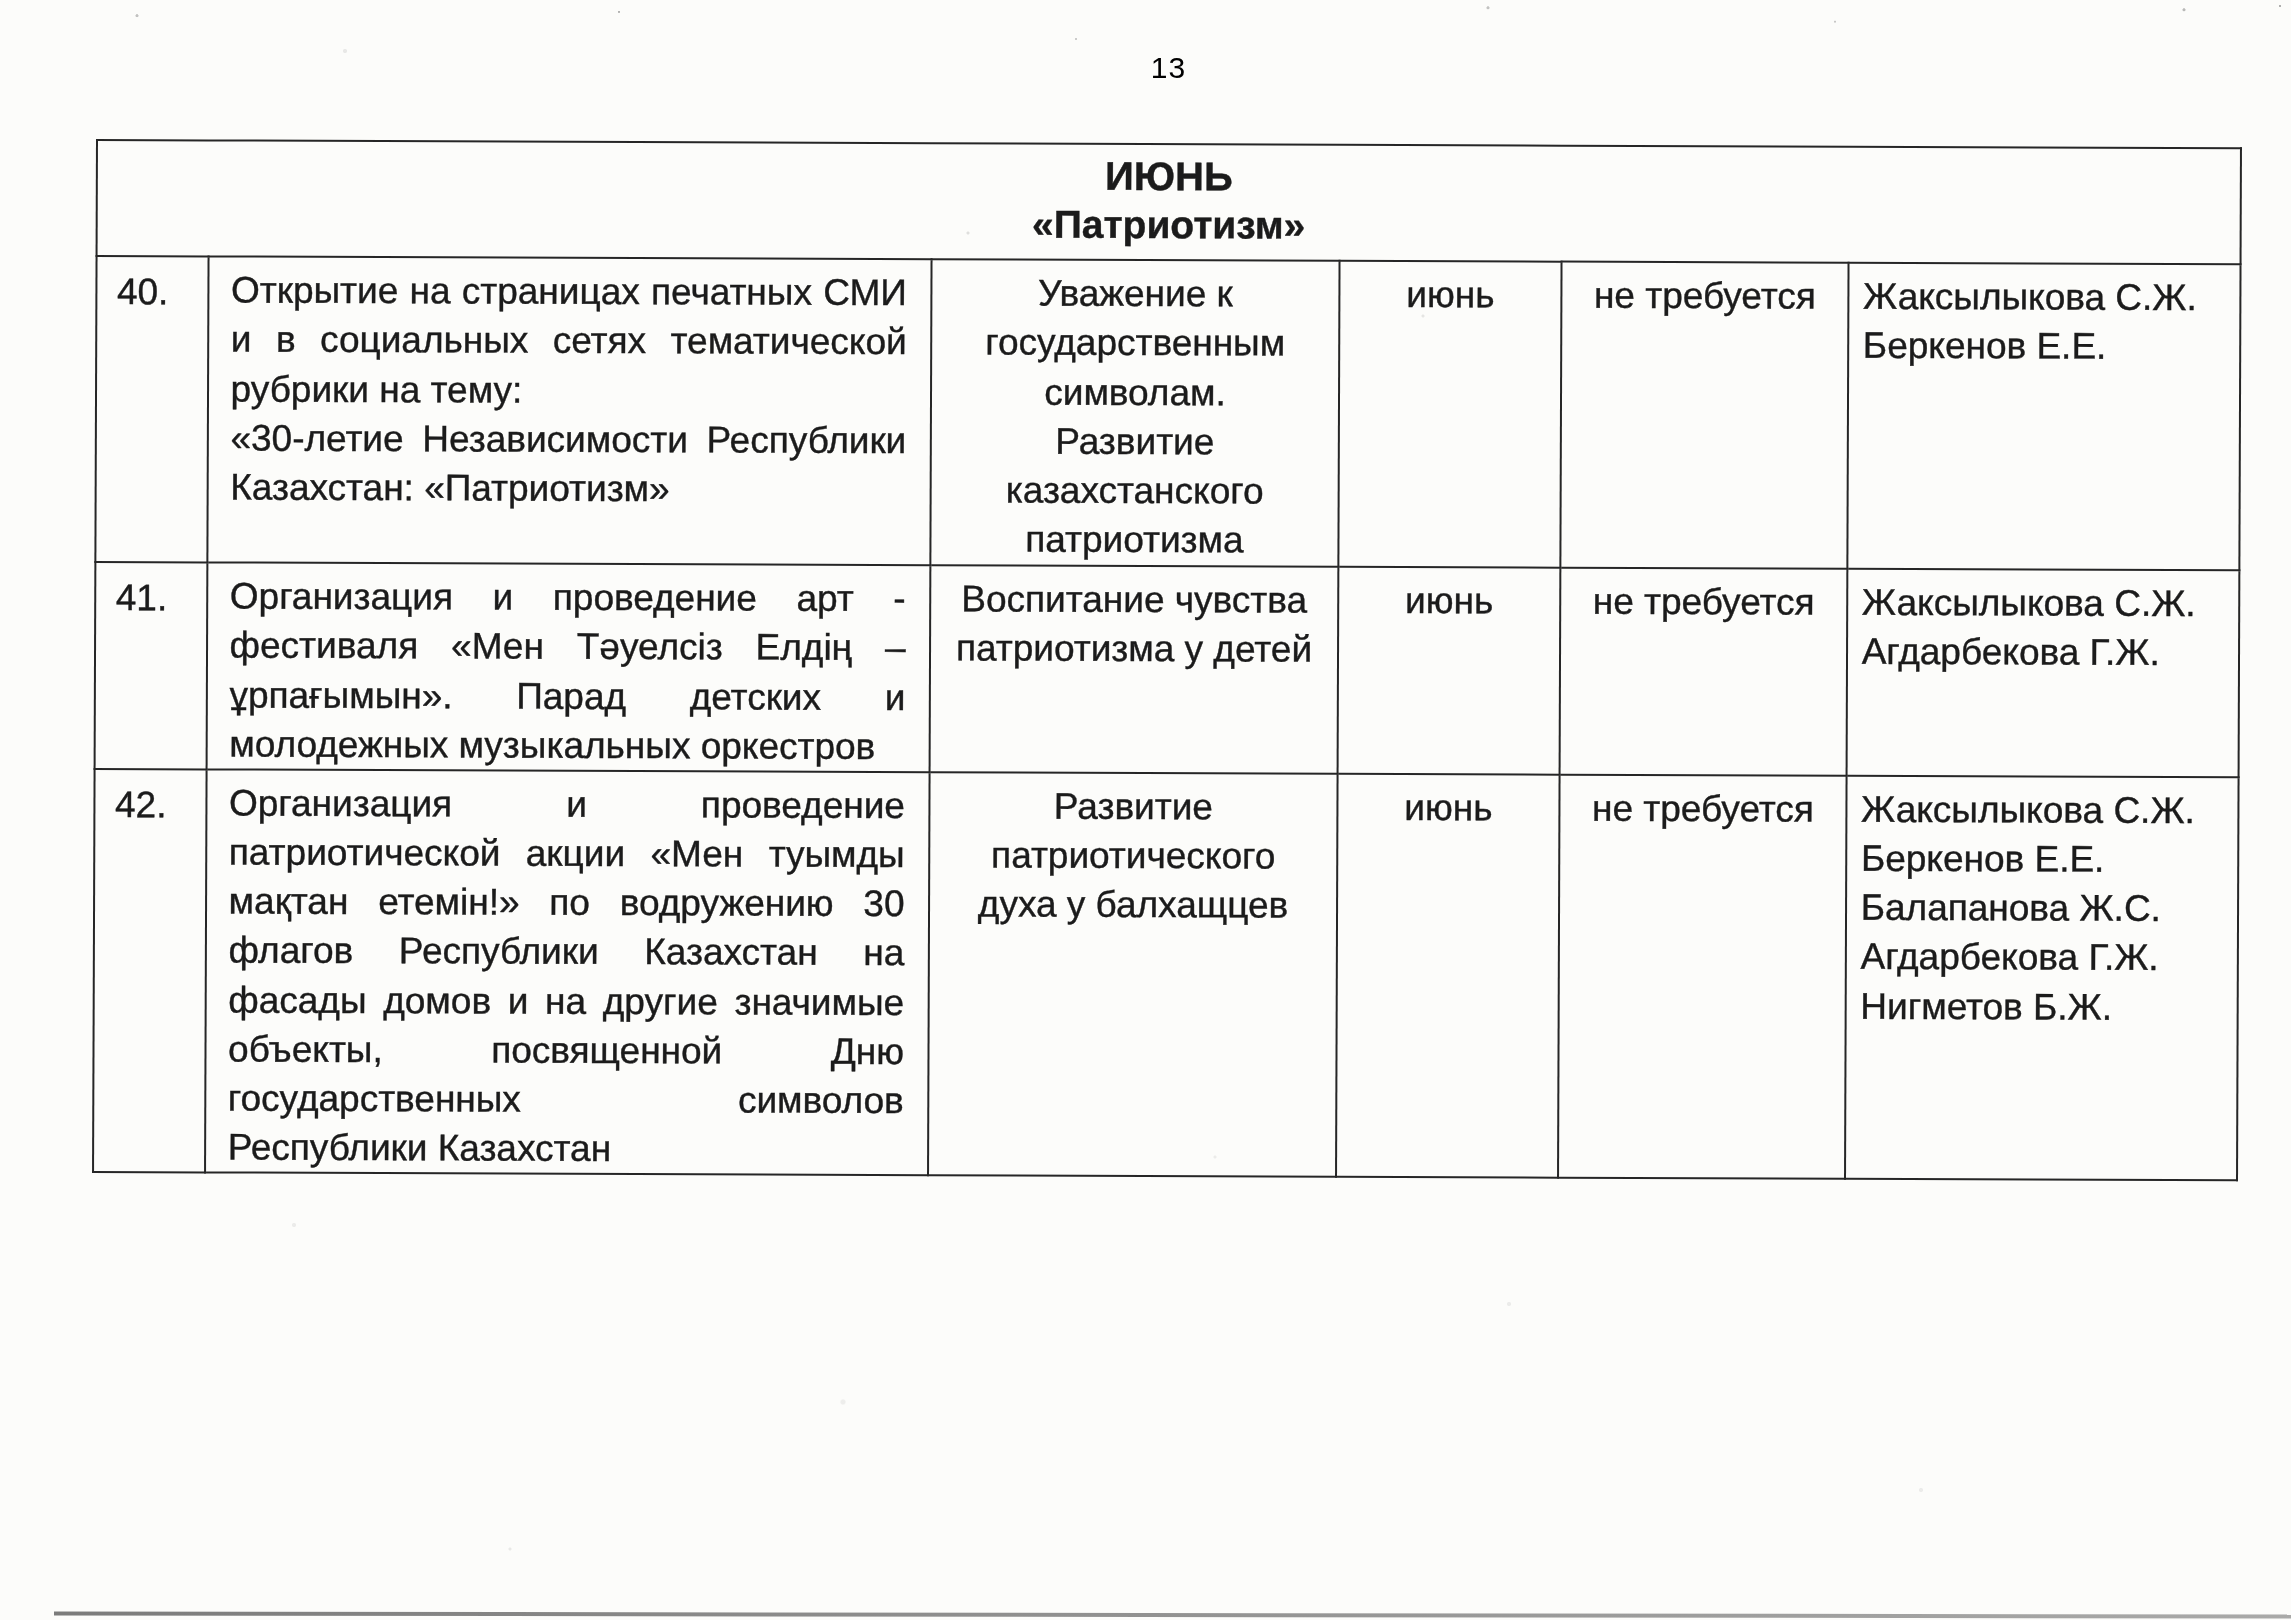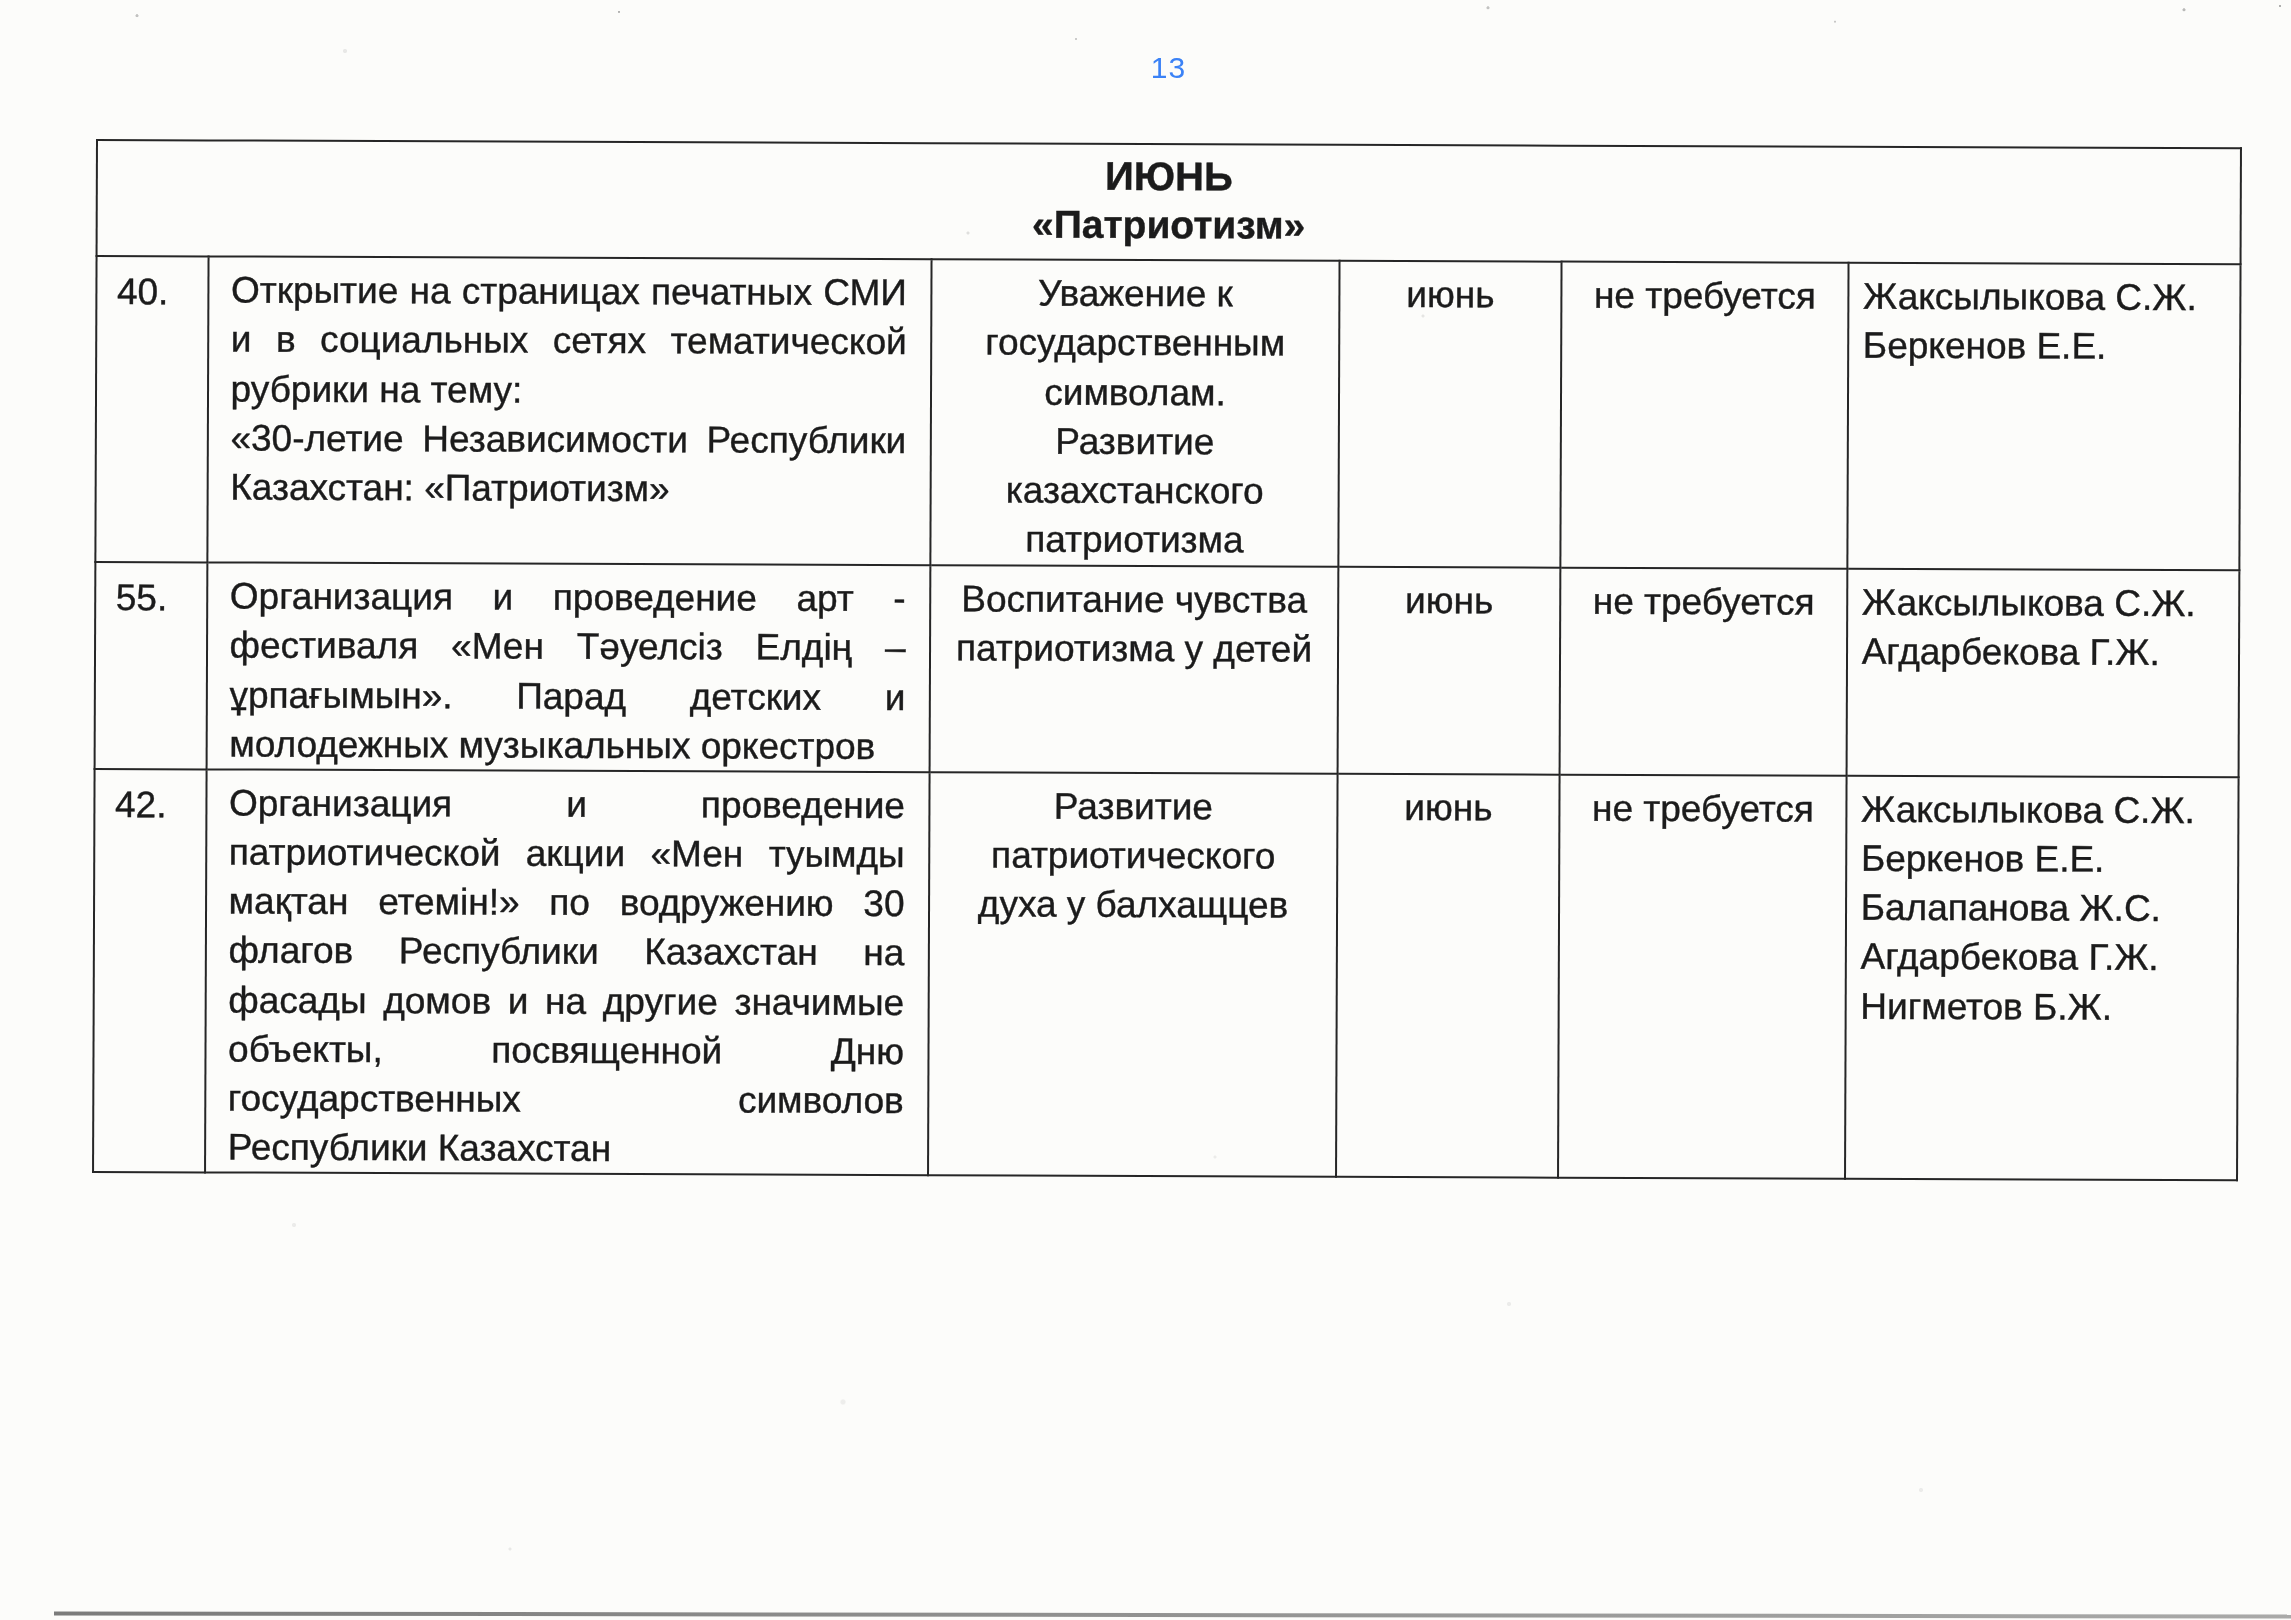--- a/index.html
+++ b/index.html
@@ -30,21 +30,21 @@
       radial-gradient(circle 2.9px at 510px 1549px, rgba(90,90,90,.12) 0 40%, transparent 65%),
       radial-gradient(circle 2.9px at 1215px 1157px, rgba(90,90,90,.10) 0 40%, transparent 65%);
   }
   .scan-bottom-line{
     position:absolute;left:54px;right:0;bottom:2.9px;height:3.9px;
     background:linear-gradient(to right, rgba(45,45,45,.62), rgba(45,45,45,.40));
     transform:rotate(0.08deg);
   }
   .page-number{
     position:absolute;top:51px;left:96px;width:2145px;
-    text-align:center;font-size:30px;letter-spacing:1px;color:#3b82f6;
+    text-align:center;font-size:30px;letter-spacing:1px;color:#000000;
   }
   table.plan-table{
     position:absolute;left:96px;top:139px;width:2145px;
     border-collapse:collapse;table-layout:fixed;
     transform:rotate(0.22deg);transform-origin:top left;
     -webkit-text-stroke:0.4px;
     font-size:37px;line-height:1.33;color:#1b1b1b;
     border:2.9px solid #262626;
   }
   .plan-table td{border:2px solid #262626;vertical-align:top;}
@@ -93,21 +93,21 @@
 Развитие
 казахстанского
 патриотизма</td>
       <td class="period-cell">июнь</td>
       <td class="fund-cell">не требуется</td>
       <td class="resp-cell">Жаксылыкова С.Ж.
 Беркенов Е.Е.</td>
     </tr>
 
     <tr class="r41" style="height:196px;">
-      <td class="num-cell">55.</td>
+      <td class="num-cell">41.</td>
       <td class="act-cell">Организация и проведение арт - фестиваля «Мен Тәуелсіз Елдің – ұрпағымын». Парад детских и молодежных музыкальных оркестров</td>
       <td class="goal-cell">Воспитание чувства
 патриотизма у детей</td>
       <td class="period-cell">июнь</td>
       <td class="fund-cell">не требуется</td>
       <td class="resp-cell">Жаксылыкова С.Ж.
 Агдарбекова Г.Ж.</td>
     </tr>
 
     <tr class="r42" style="height:388px;">

